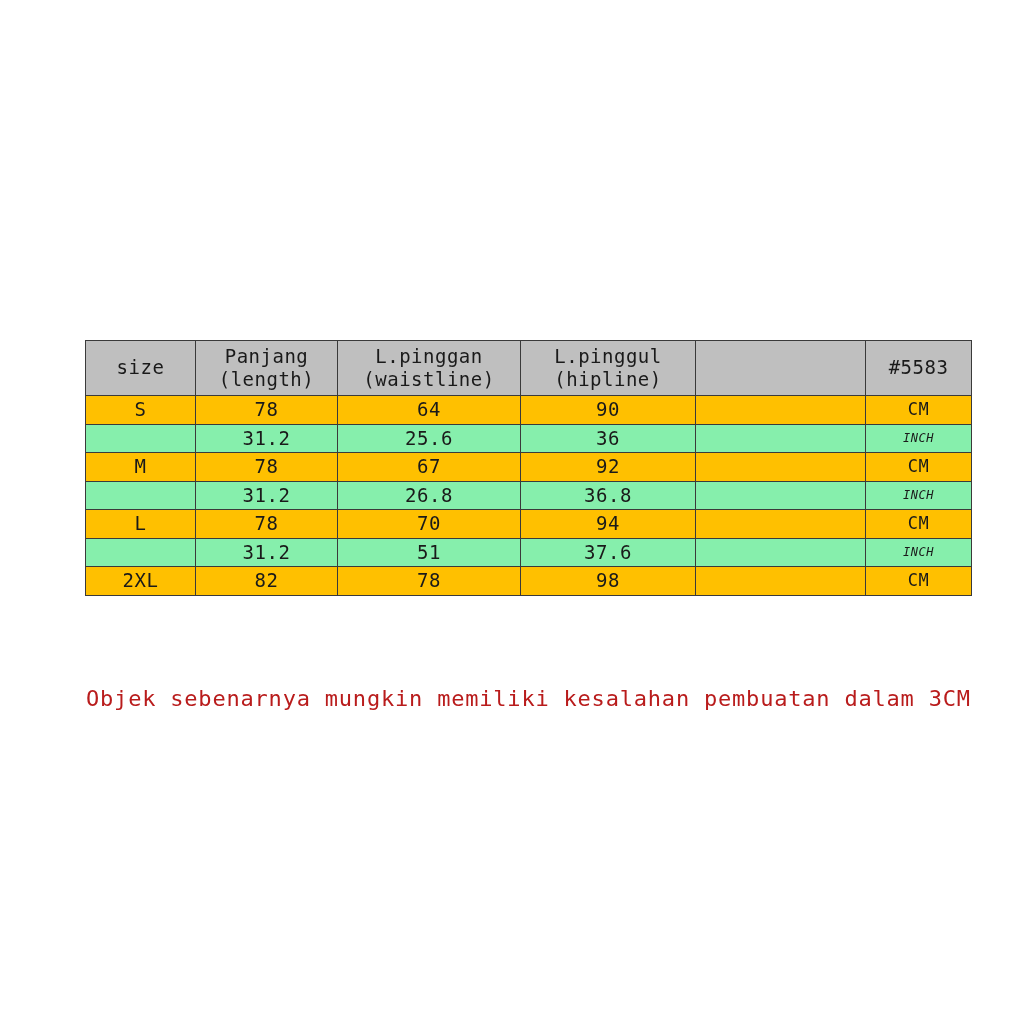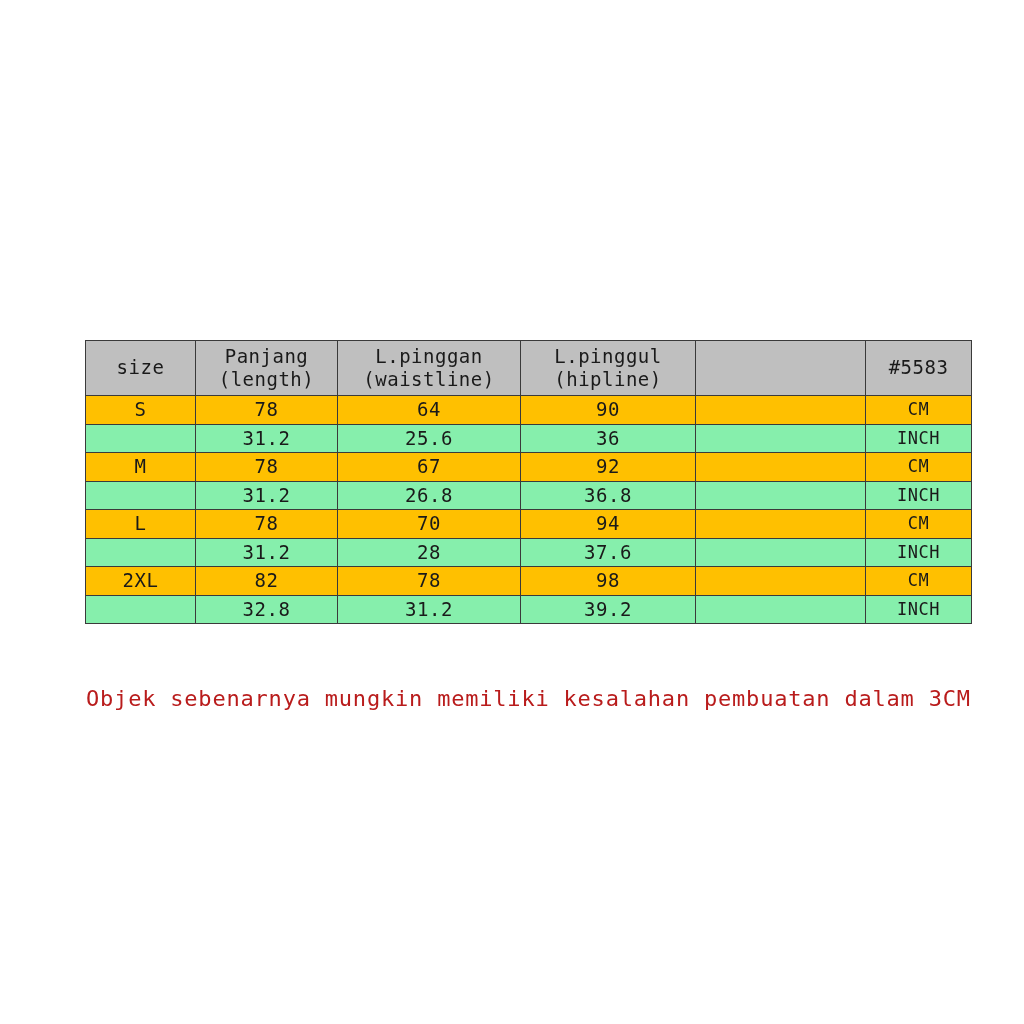--- a/index.html
+++ b/index.html
@@ -81,21 +81,22 @@
     font-weight: 700;
     font-size: 19px;
   }
   tbody td.unit-cell {
     font-weight: 700;
     font-size: 17px;
     margin-top: 20px;
   }
   tbody tr.row-inch td.unit-cell {
     font-weight: 700;
-    font-size: 17px;
+    font-size: 12px;
+    font-style: italic;
   }
 
   
   #footer-note {
     position: absolute;
     left: 86px;
     top: 686px;
     color: #b91c1c;
     font-size: 22px;
     letter-spacing: 0.8px;
@@ -180,39 +181,31 @@
           <td class="size-cell">L</td>
           <td>78</td>
           <td>70</td>
           <td>94</td>
           <td></td>
           <td class="unit-cell">CM</td>
         </tr>
         <tr class="row-inch">
           <td class="size-cell"></td>
           <td>31.2</td>
-          <td>28</td>
+          <td>51</td>
           <td>37.6</td>
           <td></td>
           <td class="unit-cell">INCH</td>
         </tr>
         <tr class="row-cm">
           <td class="size-cell">2XL</td>
           <td>82</td>
           <td>78</td>
           <td>98</td>
           <td></td>
           <td class="unit-cell">CM</td>
         </tr>
-        <tr class="row-inch">
-          <td class="size-cell"></td>
-          <td>32.8</td>
-          <td>31.2</td>
-          <td>39.2</td>
-          <td></td>
-          <td class="unit-cell">INCH</td>
-        </tr>
       </tbody>
   </table>
 
   <div id="footer-note">Objek sebenarnya mungkin memiliki kesalahan pembuatan dalam 3CM</div>
 
 </div>
 
 </body></html>

